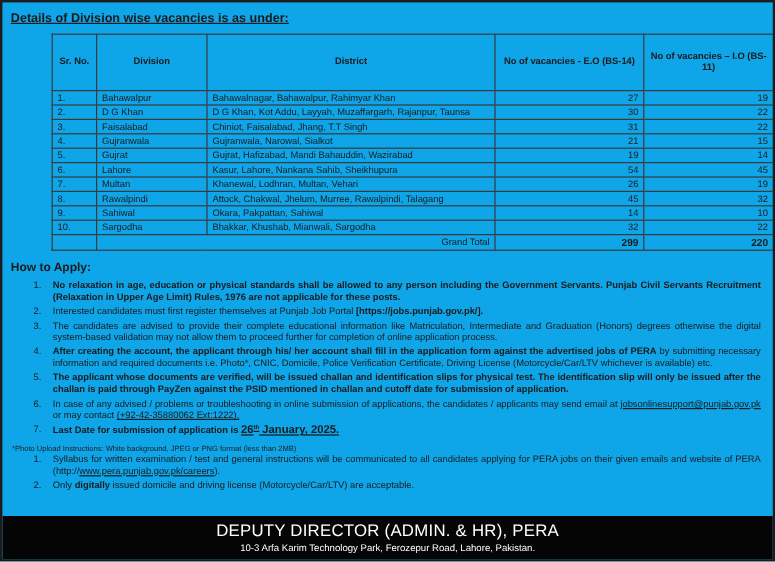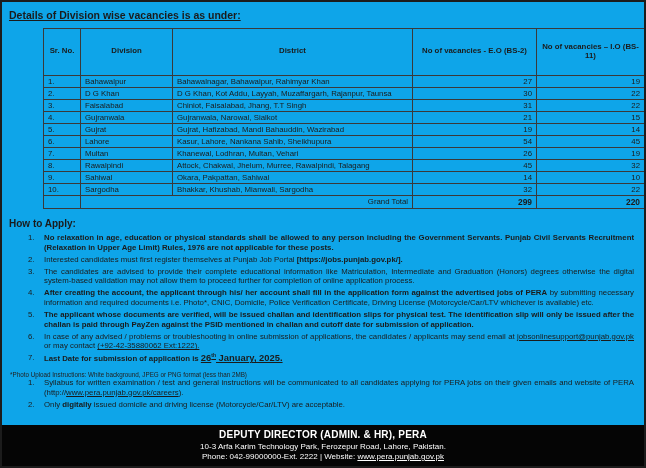--- a/index.html
+++ b/index.html
@@ -58,21 +58,21 @@
   .u{text-decoration:underline;}
   .lg{font-size:9.4px;}
   sup{font-size:5px;vertical-align:super;line-height:0;}
   .footnote{font-size:6.3px;margin:7px 0 0 8px;color:#222;}
   .footer{
     position:absolute;left:0;right:0;bottom:0;
     background:#050505;color:#fff;
     text-align:center;
     padding:4px 0 5px 0;
   }
-  .footer-line1{font-size:10px;font-weight:bold;letter-spacing:.2px;}
+  .footer-line1{font-size:14px;font-weight:normal;letter-spacing:.2px;}
   .footer-line2{font-size:8px;margin-top:2px;}
   .footer-line3{font-size:8px;margin-top:1px;}
 </style>
 </head>
 <body>
 
 <div class="page">
 
   <div class="title">Details of Division wise vacancies is as under:</div>
 
@@ -82,21 +82,21 @@
         <col class="col-division">
         <col class="col-district">
         <col class="col-eo">
         <col class="col-io">
     </colgroup>
     <thead>
       <tr>
           <th>Sr. No.</th>
           <th>Division</th>
           <th>District</th>
-          <th>No of vacancies - E.O (BS-2)</th>
+          <th>No of vacancies - E.O (BS-14)</th>
           <th>No of vacancies – I.O (BS-11)</th>
         </tr>
     </thead>
     <tbody>
         <tr>
           <td class="col-sr">1.</td>
           <td class="col-division">Bahawalpur</td>
           <td class="col-district">Bahawalnagar, Bahawalpur, Rahimyar Khan</td>
           <td class="col-eo">27</td>
           <td class="col-io">19</td>
@@ -216,16 +216,15 @@
       </div>
       <div class="li">
         <span class="num">2.</span>
         <span class="li-text"><span>Only </span><span class="b">digitally</span><span> issued domicile and driving license (Motorcycle/Car/LTV) are acceptable.</span></span>
       </div>
     </div>
 
   <div class="footer">
     <div class="footer-line1">DEPUTY DIRECTOR (ADMIN. &amp; HR), PERA</div>
     <div class="footer-line2">10-3 Arfa Karim Technology Park, Ferozepur Road, Lahore, Pakistan.</div>
-    <div class="footer-line3"><span>Phone: 042-99000000-Ext. 2222 | Website: </span><span class="u">www.pera.punjab.gov.pk</span></div>
   </div>
 
 </div>
 
 </body></html>

